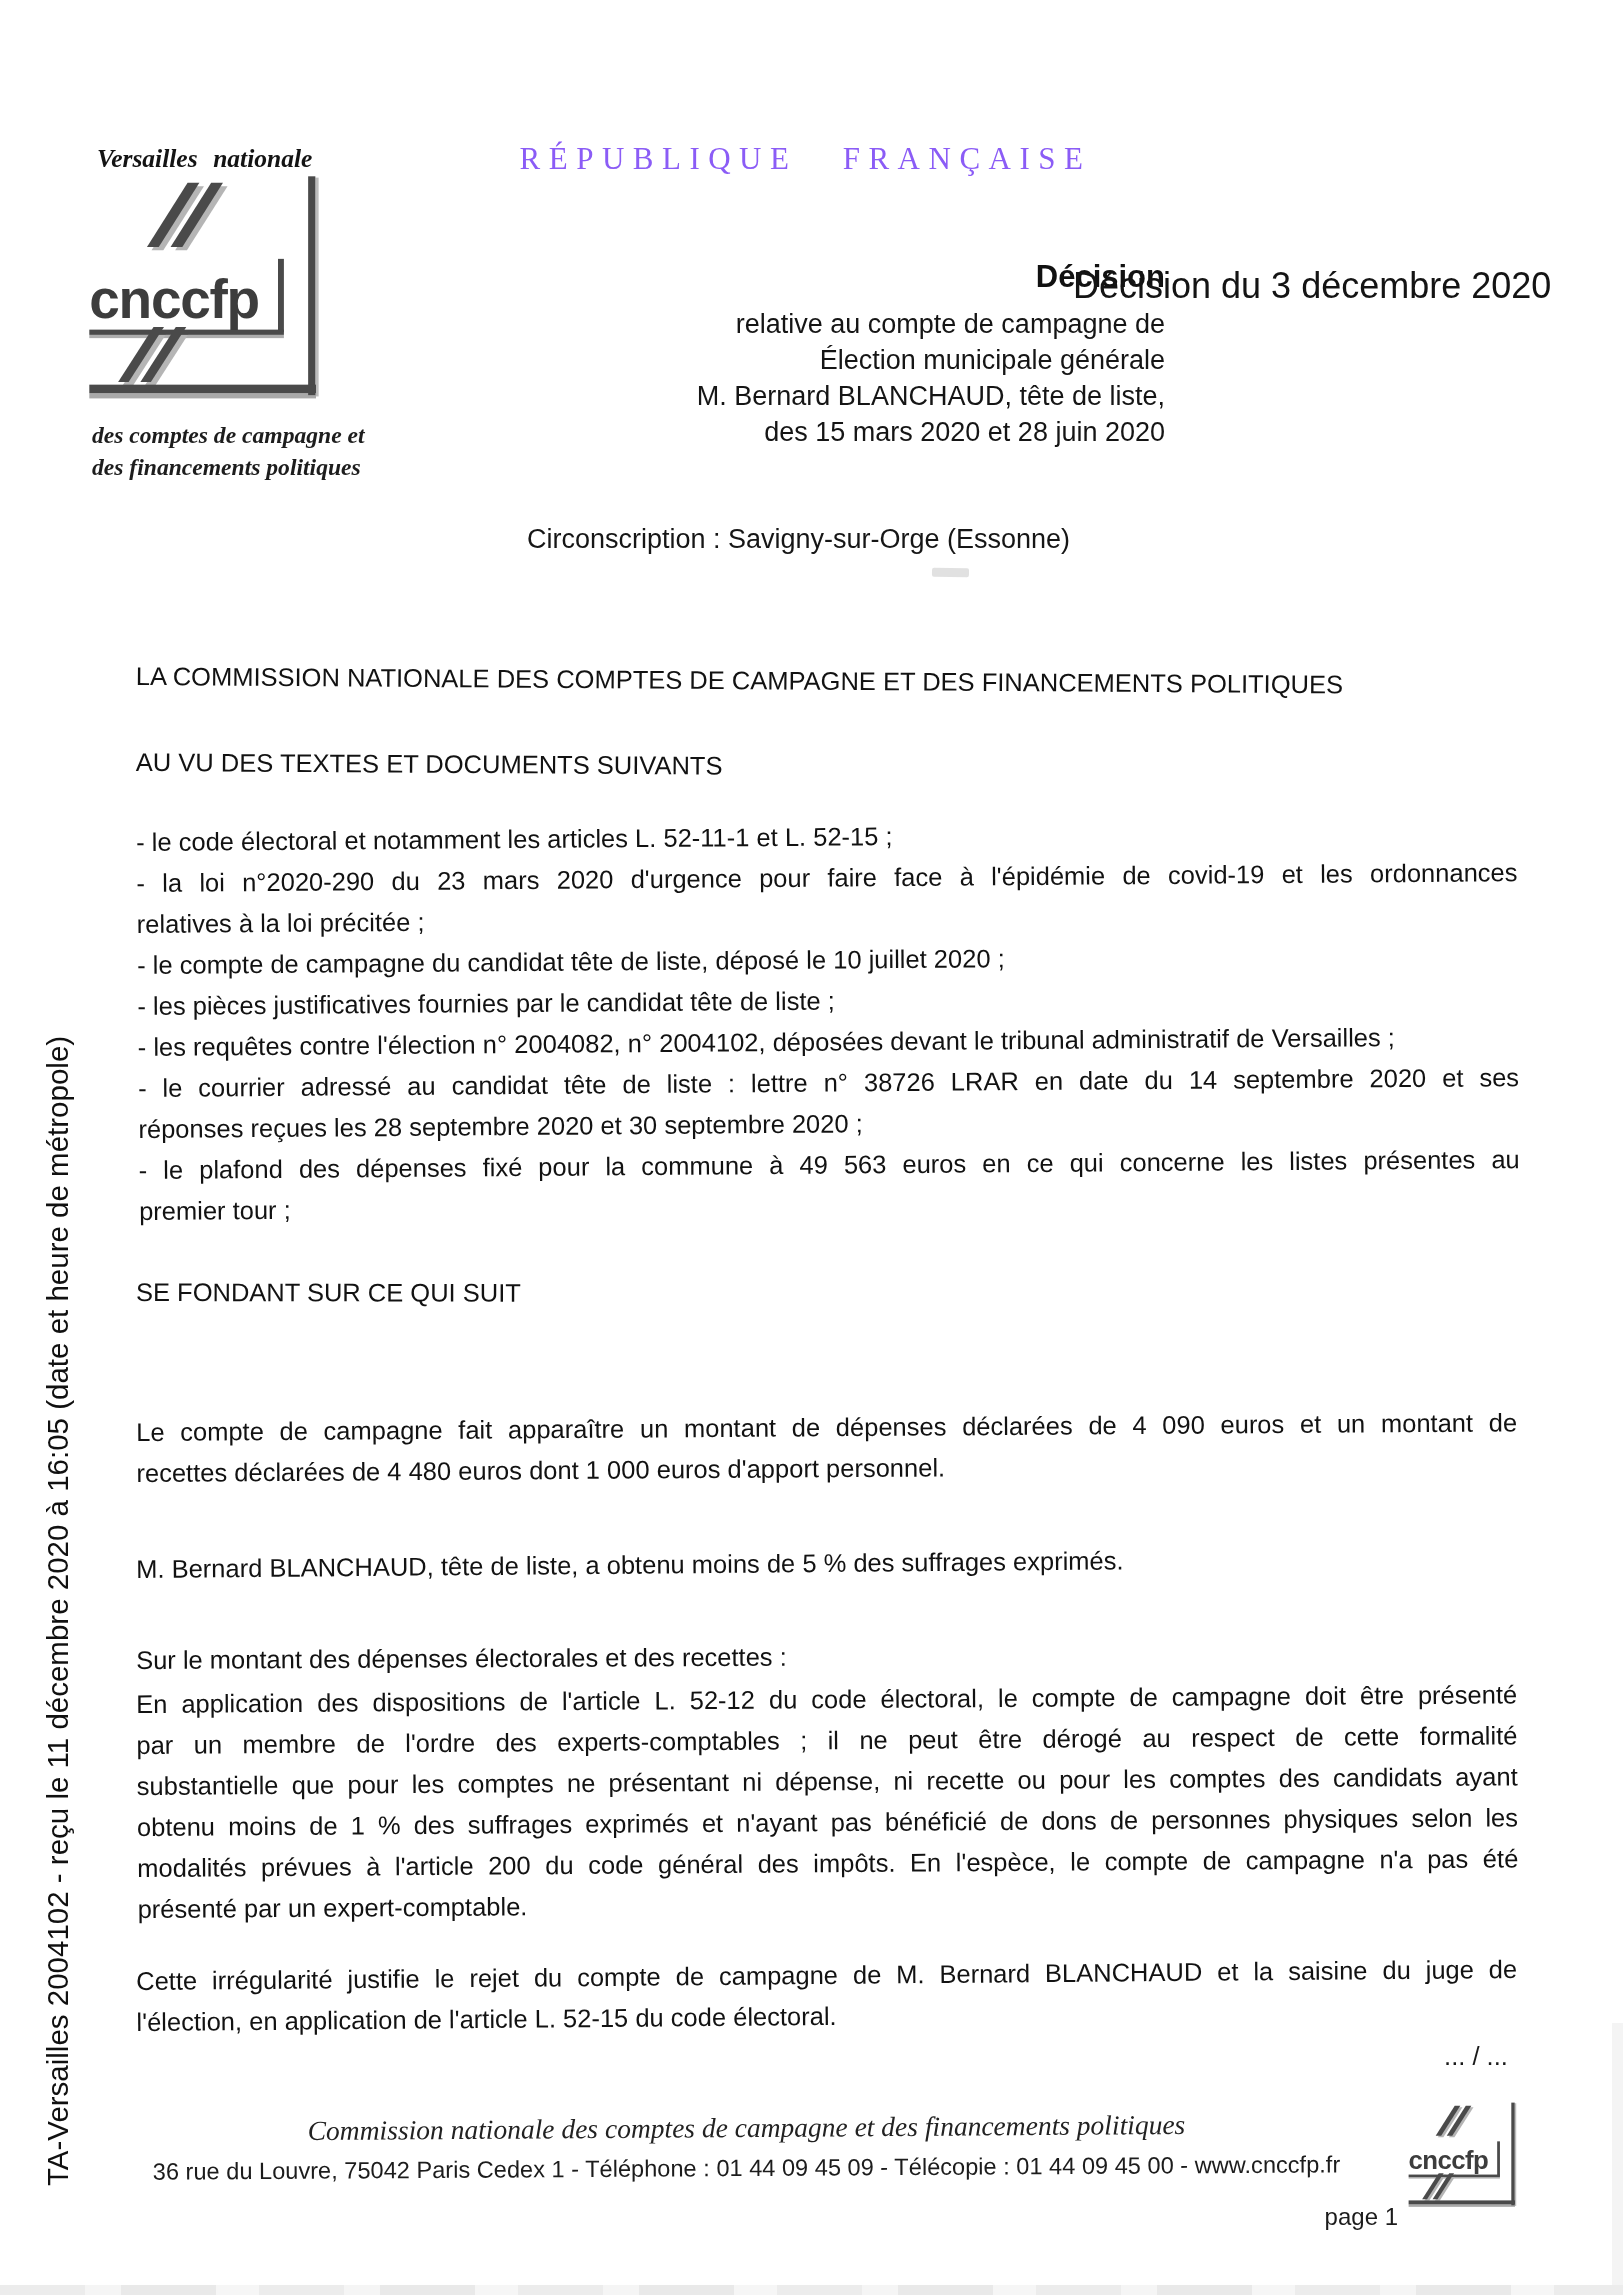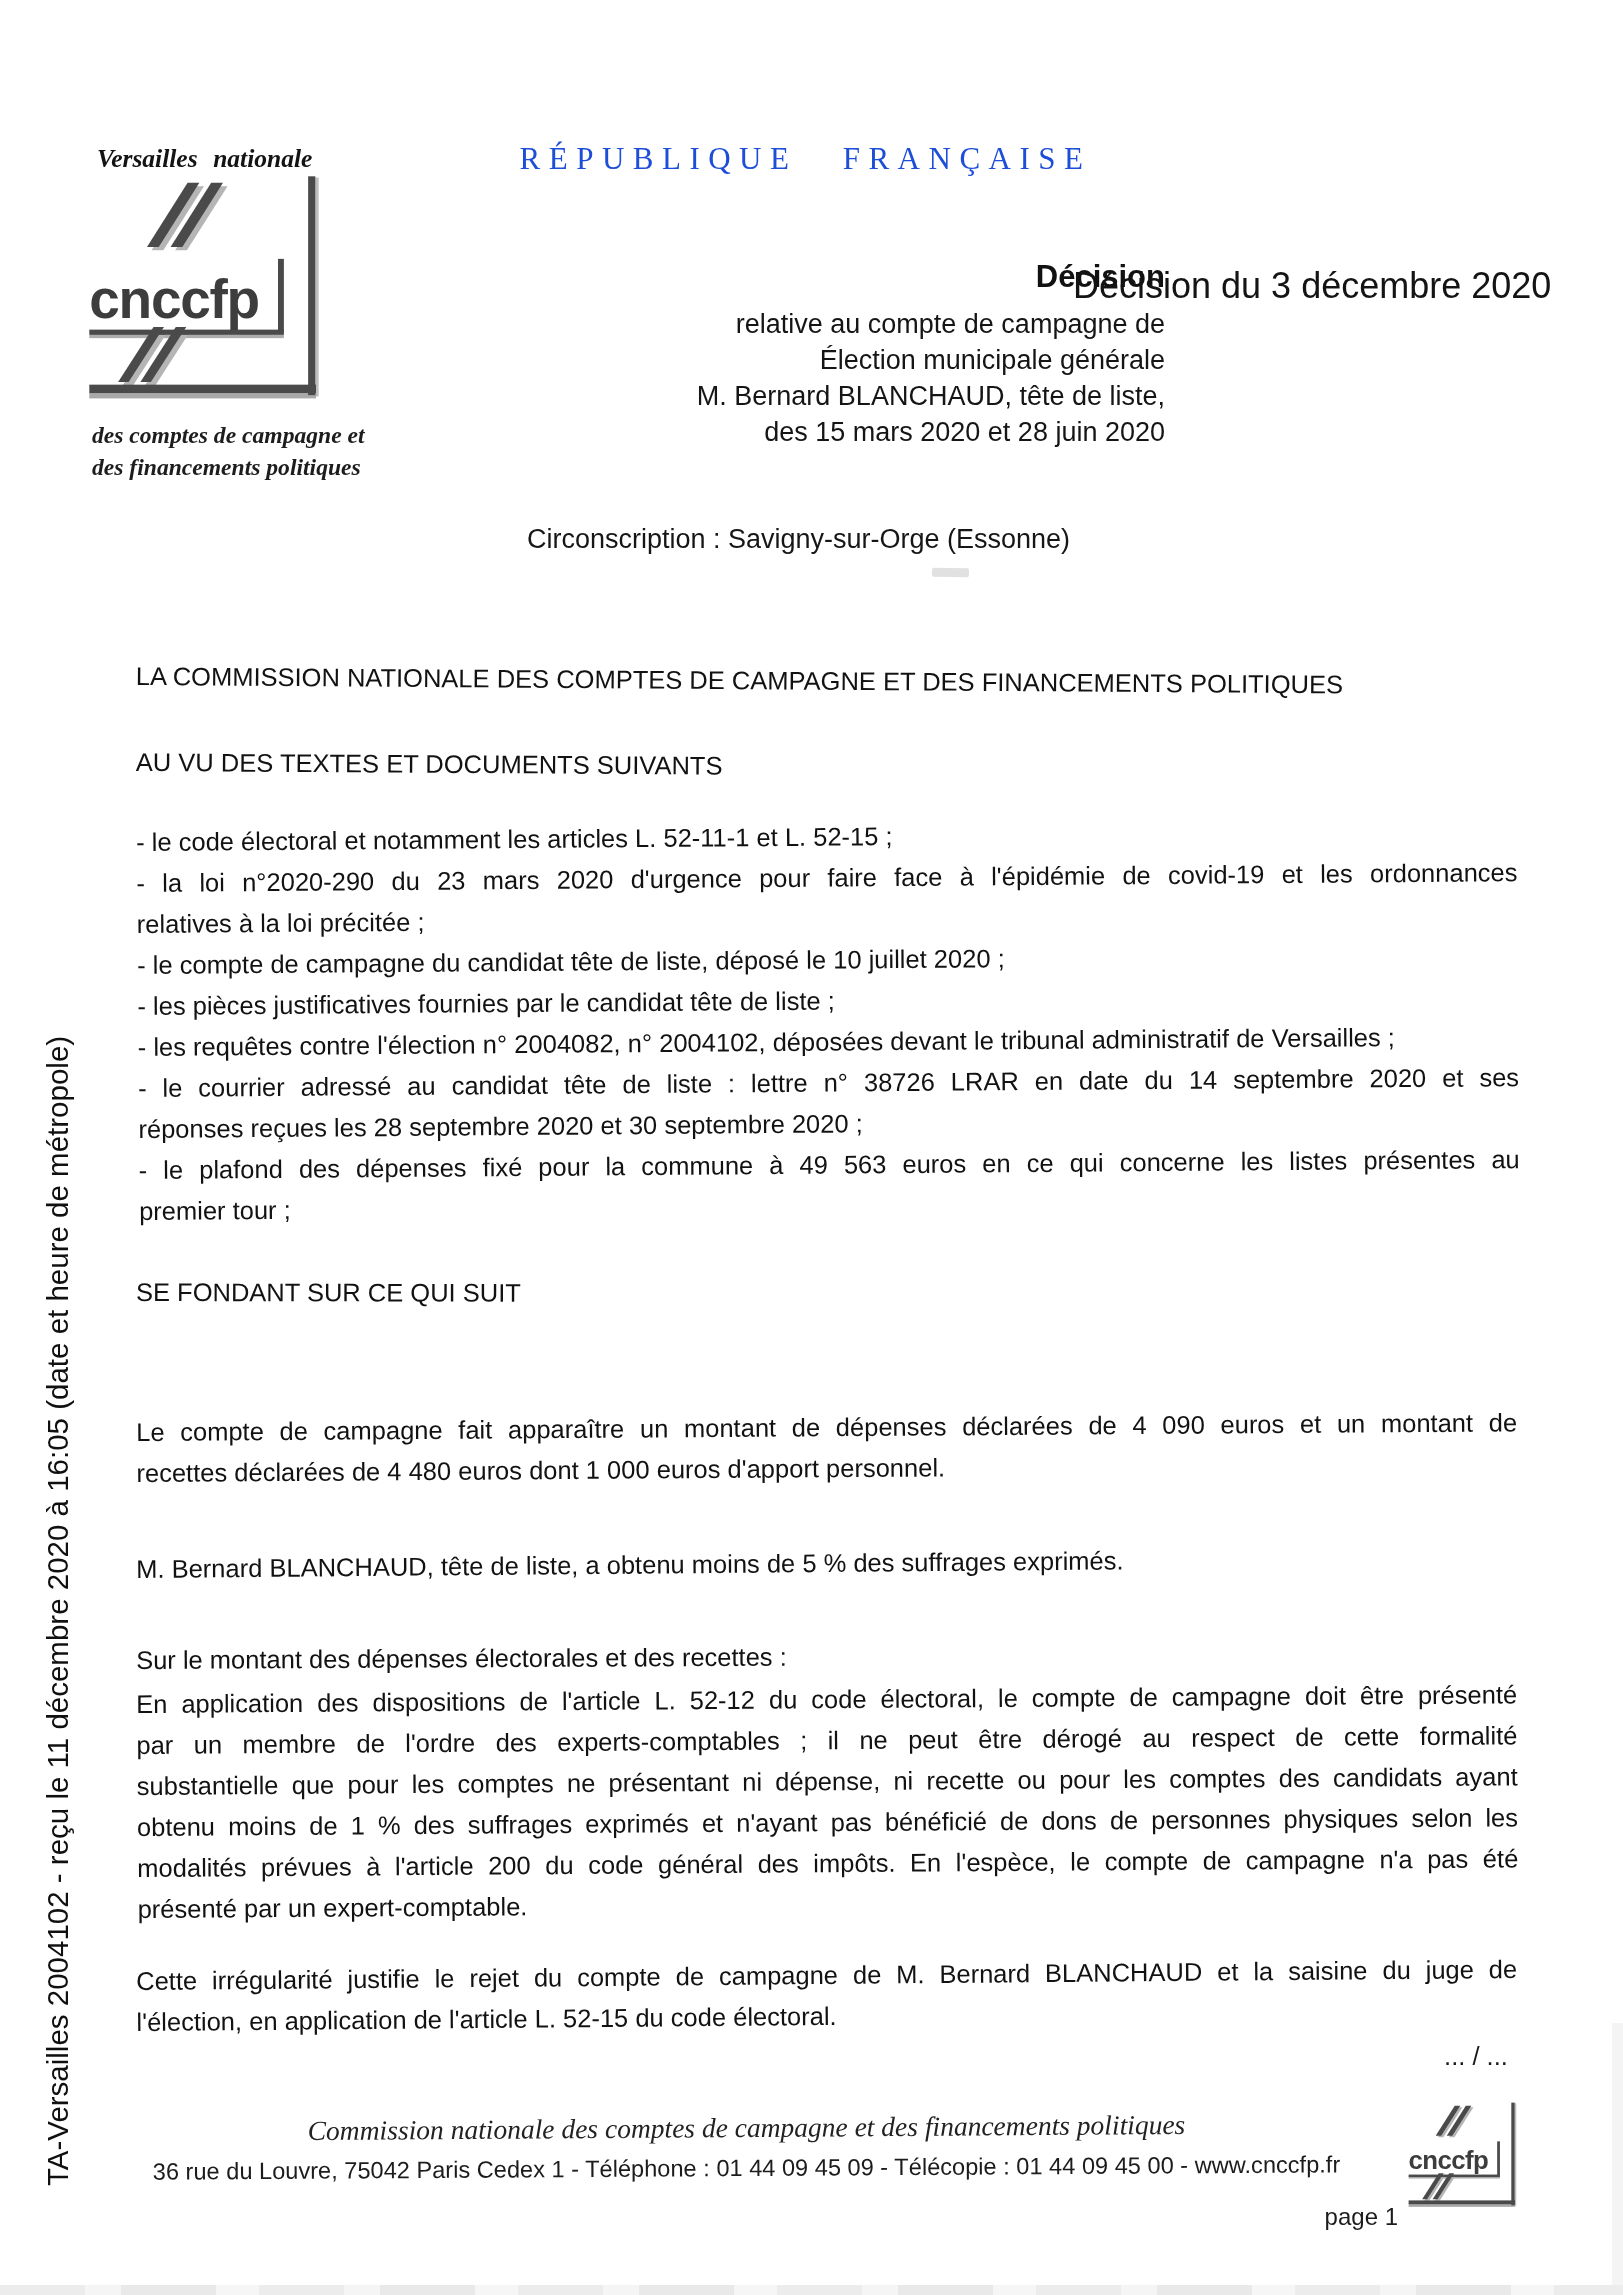--- a/index.html
+++ b/index.html
@@ -33,21 +33,21 @@
     font-style:italic;font-weight:bold;
     font-size:23.6px;line-height:32px;color:#1d1d1d;
     white-space:nowrap;
   }
   
   .republique{
     position:absolute;left:452px;top:141px;width:707px;
     text-align:center;
     font-family:"Liberation Serif", serif;
     font-size:31px;letter-spacing:8.5px;word-spacing:29px;
-    color:#1d4ed8;white-space:nowrap;
+    color:#8b5cf6;white-space:nowrap;
   }
   .decision-block{position:absolute;left:432px;top:259px;width:733px;text-align:right;}
   .decision-title{font-size:31px;font-weight:bold;color:#111;margin:0 0 10.5px 0;}
   .decision-lines div{font-size:27px;line-height:36px;color:#151515;white-space:nowrap;}
   .decision-date{
     position:absolute;left:1073px;top:265px;
     font-size:36px;color:#141414;white-space:nowrap;
   }
   .circonscription{
     position:absolute;left:432px;top:524px;width:733px;text-align:center;

